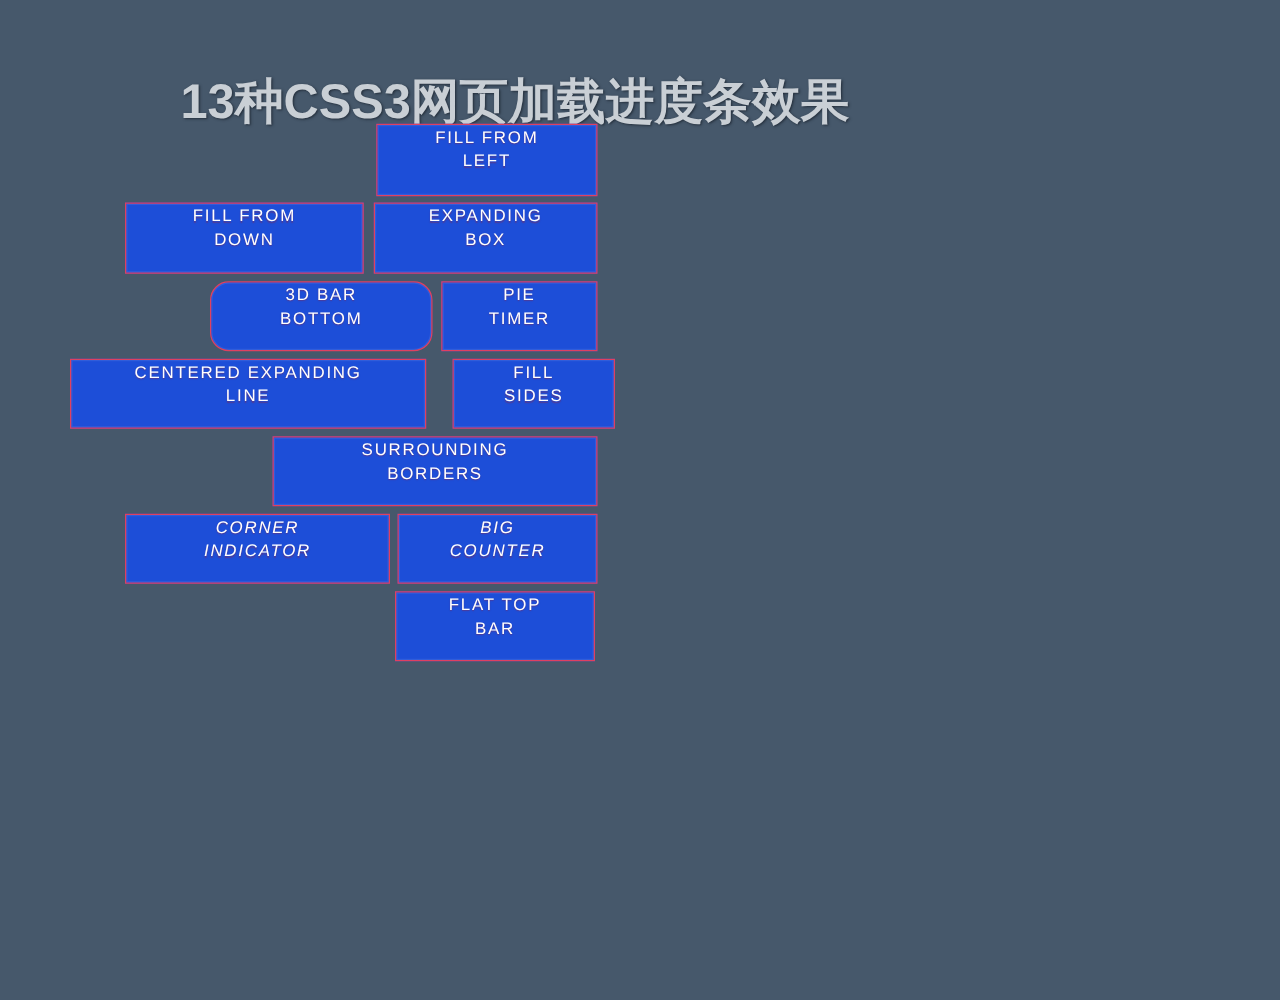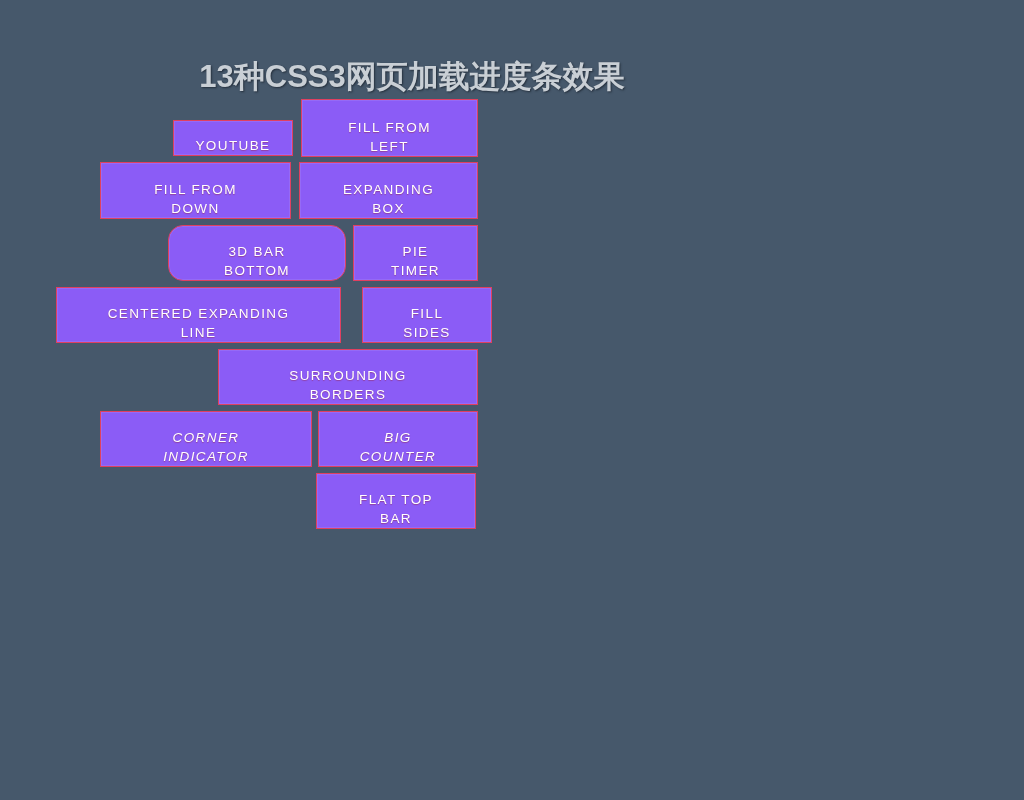--- a/index.html
+++ b/index.html
@@ -15,72 +15,69 @@
     overflow: hidden;
     position: relative;
   }
 
   #page-title {
     position: absolute;
     left: 0;
     top: 36px;
     width: 824px;
     text-align: center;
-    font-size: 31px;
+    font-size: 39px;
     font-weight: bold;
     color: #c9cfd5;
     letter-spacing: 0px;
     text-shadow: 1px 1px 2px rgba(30, 40, 52, 0.85);
     white-space: nowrap;
     line-height: 40px;
   }
 
   #button-grid {
     position: absolute;
     left: 0;
     top: 0;
     width: 1024px;
     height: 560px;
   }
 
   .progress-button {
     position: absolute;
     box-sizing: border-box;
-    background: #8b5cf6;
+    background: #1d4ed8;
     border: 1px solid #e04060;
     color: #ffffff;
     font-size: 13.5px;
     letter-spacing: 1.4px;
     line-height: 19px;
     text-align: center;
     display: flex;
-    align-items: flex-end;
+    align-items: flex-start;
     justify-content: center;
     text-transform: uppercase;
     text-shadow: 0 1px 1px rgba(150, 30, 55, 0.45);
     cursor: pointer;
     user-select: none;
     box-shadow: inset 0 0 0 1px rgba(255, 255, 255, 0.09);
   }
 
   .progress-button .label {
     display: block;
     padding: 0 10px;
     white-space: pre-line;
   }
 </style>
 </head>
 <body>
 
 <h1 id="page-title">13种CSS3网页加载进度条效果</h1>
 
 <div id="button-grid">
-    <div class="progress-button" style="left: 173px; top: 120px; width: 120px; height: 36px;">
-      <span class="label">YOUTUBE</span>
-    </div>
     <div class="progress-button" style="left: 301px; top: 99px; width: 177px; height: 58px;">
       <span class="label">FILL FROM
 LEFT</span>
     </div>
     <div class="progress-button" style="left: 100px; top: 162px; width: 191px; height: 57px;">
       <span class="label">FILL FROM
 DOWN</span>
     </div>
     <div class="progress-button" style="left: 299px; top: 162px; width: 179px; height: 57px;">
       <span class="label">EXPANDING

